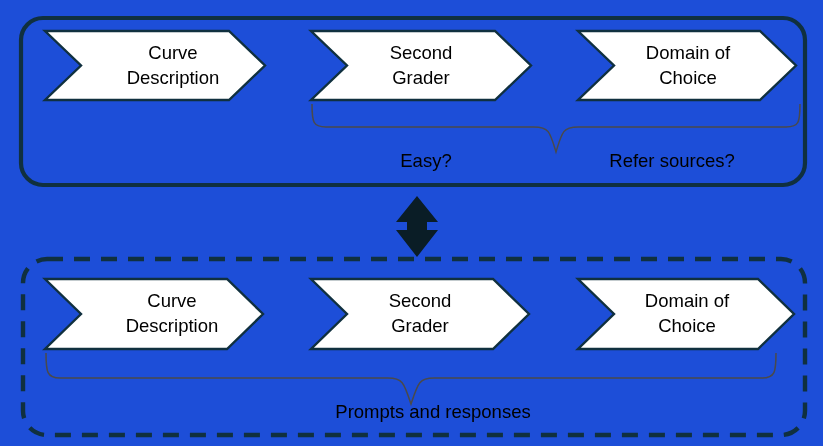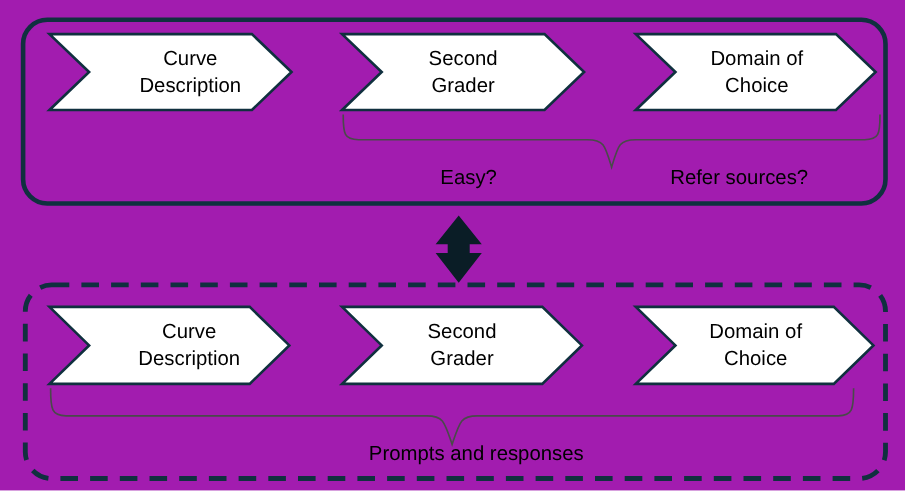--- a/index.html
+++ b/index.html
@@ -7,21 +7,21 @@
     padding: 0;
     background: #ffffff;
   }
   body {
     font-family: "Liberation Sans", sans-serif;
   }
   #stage {
     position: relative;
     width: 823px;
     height: 446px;
-    background: #a21caf;
+    background: #1d4ed8;
     overflow: hidden;
   }
   #stage svg {
     position: absolute;
     left: 0;
     top: 0;
   }
   .chev-label {
     font-family: "Liberation Sans", sans-serif;
     font-size: 18.5px;

